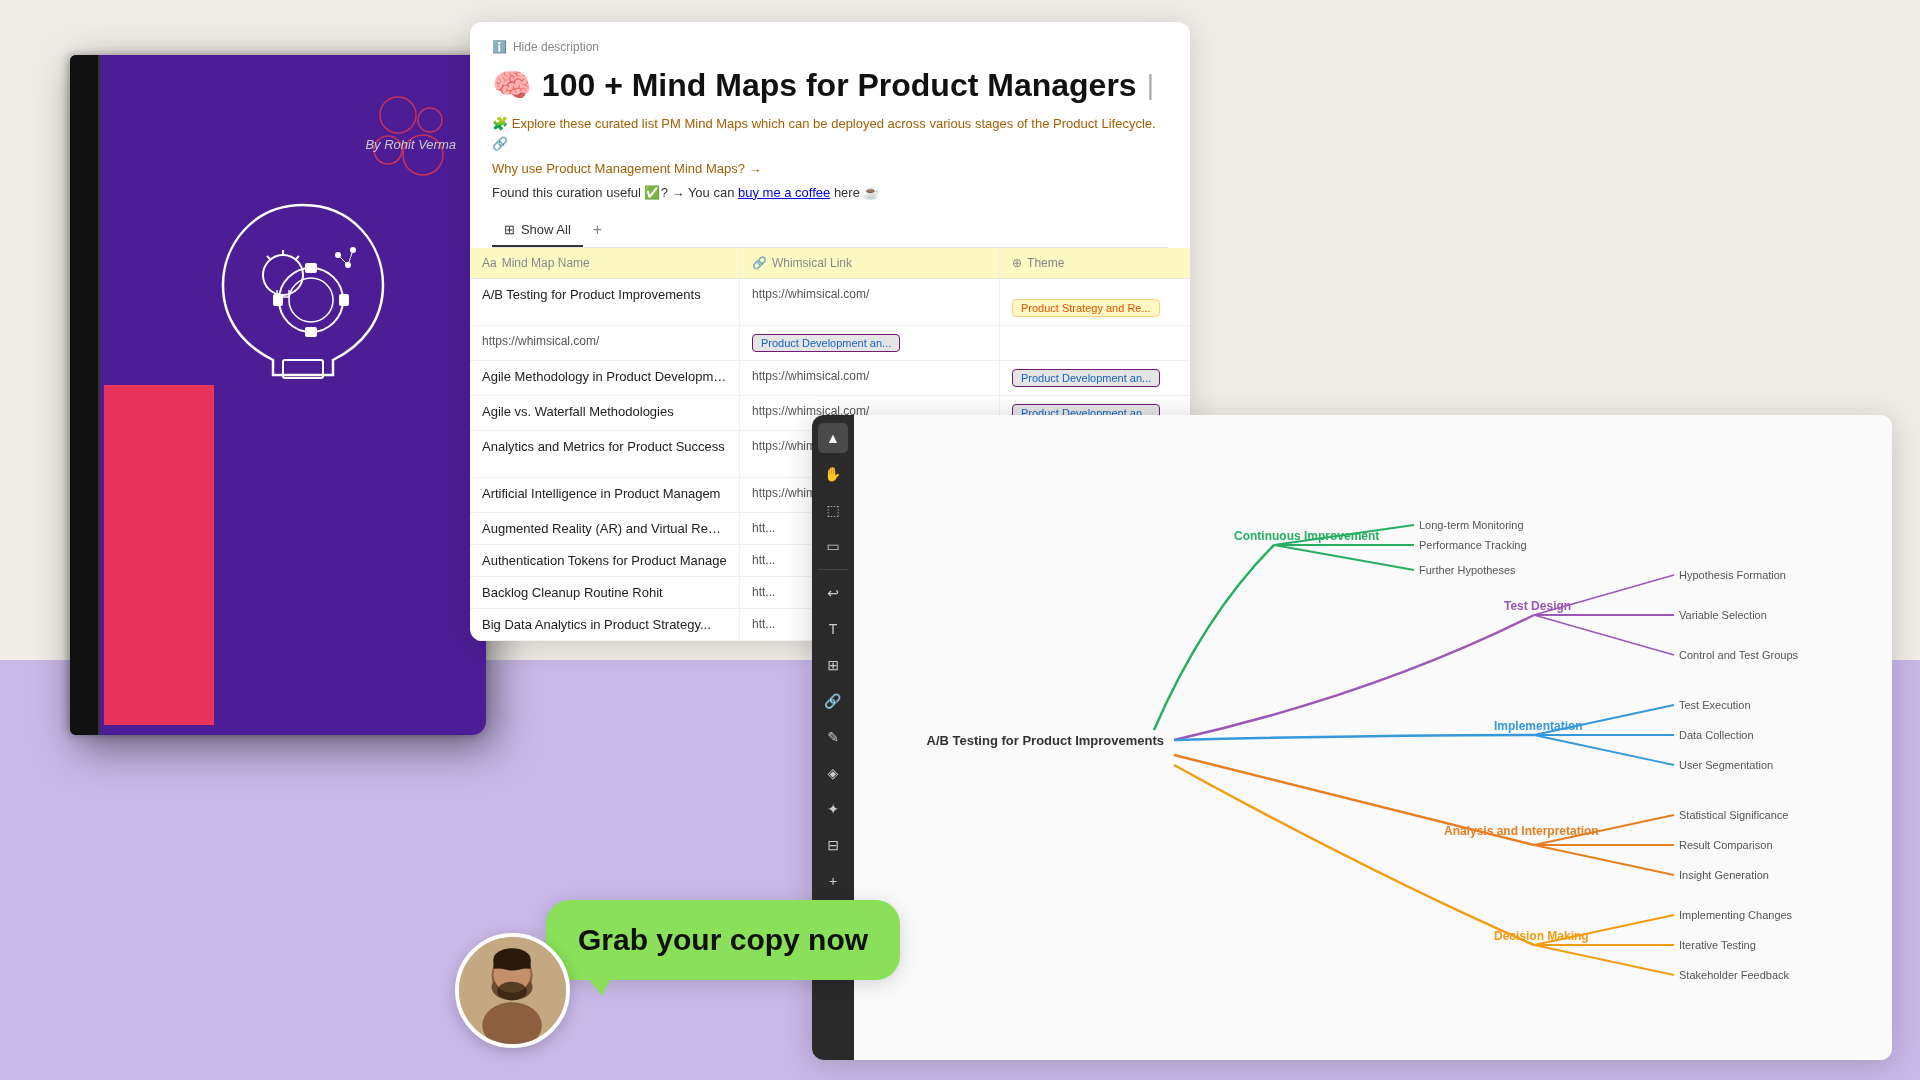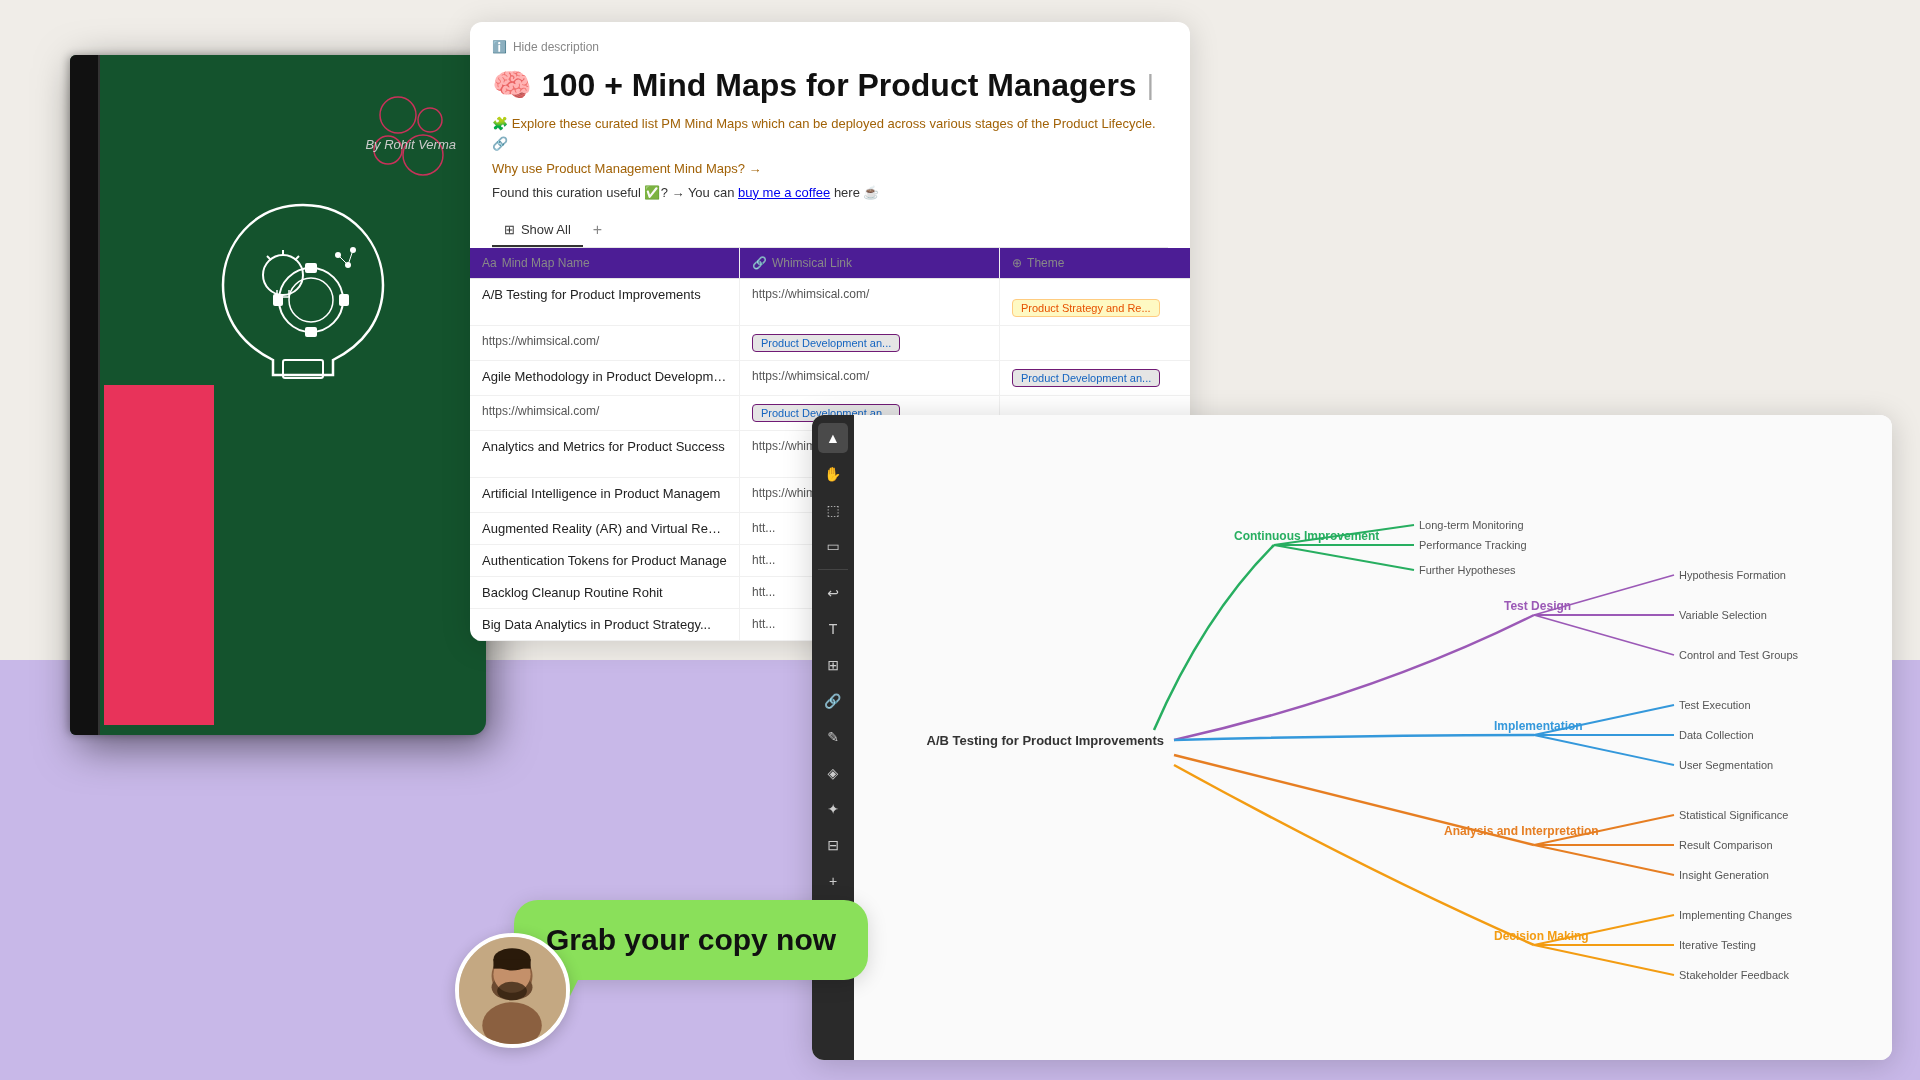--- a/index.html
+++ b/index.html
@@ -30,21 +30,21 @@
     .book-container {
       position: absolute;
       left: 70px;
       top: 55px;
       width: 380px;
       height: 720px;
     }
     .book {
       width: 416px;
       height: 680px;
-      background: #14532d;
+      background: #4c1d95;
       border-radius: 6px 14px 14px 6px;
       position: relative;
       box-shadow: 8px 12px 40px rgba(0,0,0,0.5), -2px 0 8px rgba(0,0,0,0.3);
       overflow: hidden;
     }
     .book::before {
       content: '';
       position: absolute;
       left: 0; top: 0; bottom: 0;
       width: 28px;
@@ -167,21 +167,21 @@
       font-weight: 500;
     }
     .table-container {
       width: 100%;
       overflow: hidden;
     }
     .table-header {
       display: grid;
       grid-template-columns: 270px 260px 210px 40px;
       border-bottom: 1px solid #e5e5e5;
-      background: #4c1d95;
+      background: #fef9c3;
     }
     .th {
       padding: 8px 12px;
       font-size: 12px;
       color: #888;
       font-weight: 500;
       display: flex;
       align-items: center;
       gap: 5px;
       border-right: 1px solid #f0f0f0;
@@ -263,21 +263,21 @@
     
     .mindmap-svg {
       position: absolute;
       left: 0; top: 0;
       width: 100%; height: 100%;
     }
 
     
     .grab-copy-bubble {
       position: absolute;
-      left: 514px;
+      left: 546px;
       bottom: 100px;
       background: #8ae05a;
       border-radius: 24px;
       padding: 22px 32px;
       font-size: 30px;
       font-weight: 900;
       color: #111;
       line-height: 1.2;
       text-align: center;
       box-shadow: 0 4px 20px rgba(0,0,0,0.15);
@@ -435,20 +435,21 @@
     <div class="td"><span class="tag tag-blue">Product Development an...</span></div>
 
   </div>
         <div class="table-row">
     <div class="td">Agile Methodology in Product Developmen</div>
     <div class="td td-link">https://whimsical.com/</div>
     <div class="td"><span class="tag tag-blue">Product Development an...</span></div>
 
   </div>
         <div class="table-row">
+    <div class="td">Agile vs. Waterfall Methodologies</div>
     <div class="td td-link">https://whimsical.com/</div>
     <div class="td"><span class="tag tag-blue">Product Development an...</span></div>
 
   </div>
         <div class="table-row">
     <div class="td">Analytics and Metrics for Product Success</div>
     <div class="td td-link">https://whimsical.com/</div>
     <div class="td"><span class="tag tag-orange">Product Strategy and Re...</span></div>
 
   </div>

